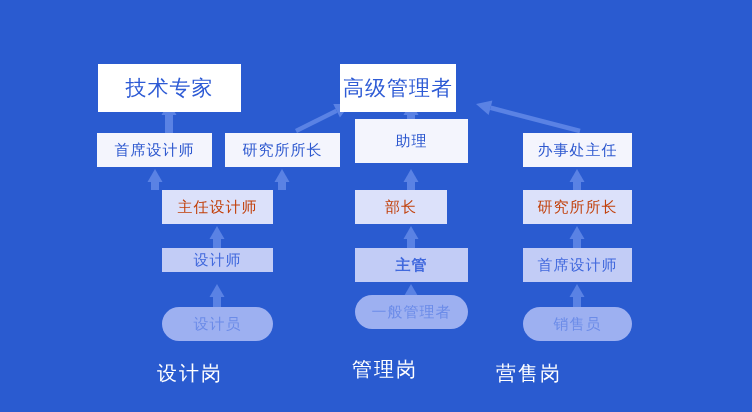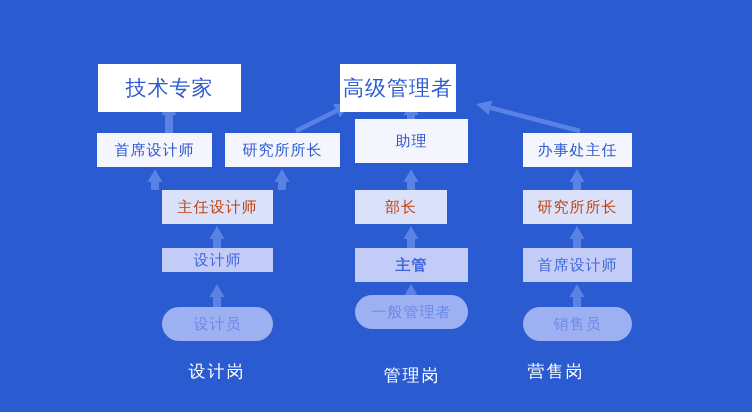--- a/index.html
+++ b/index.html
@@ -58,23 +58,22 @@
   }
   .tier-4 {
     background: #9DB0F1;
     color: #6C8CE8;
     font-size: 15px;
     border-radius: 17px;
   }
   .col-label {
     position: absolute;
     color: #FFFFFF;
-    font-size: 17px;
+    font-size: 20px;
     letter-spacing: 2px;
-    text-align: center;
     white-space: nowrap;
   }
 </style>
 </head>
 <body>
 
 <div id="canvas">
 
   <svg id="arrow-layer" viewBox="0 0 752 412" xmlns="http://www.w3.org/2000/svg">
       <g>
@@ -147,17 +146,17 @@
       <div class="node tier-2" style="left: 523px; top: 190px; width: 109px; height: 34px;">研究所所长</div>
       <div class="node tier-3" style="left: 162px; top: 248px; width: 111px; height: 24px;">设计师</div>
       <div class="node tier-3" style="left: 355px; top: 248px; width: 113px; height: 34px; font-weight: bold;">主管</div>
       <div class="node tier-3" style="left: 523px; top: 248px; width: 109px; height: 34px;">首席设计师</div>
       <div class="node tier-4" style="left: 162px; top: 307px; width: 111px; height: 34px;">设计员</div>
       <div class="node tier-4" style="left: 355px; top: 295px; width: 113px; height: 34px;">一般管理者</div>
       <div class="node tier-4" style="left: 523px; top: 307px; width: 109px; height: 34px;">销售员</div>
     </div>
   <div id="labels-root">
       <div class="col-label" style="left: 157px; top: 360px; width: 120px;">设计岗</div>
-      <div class="col-label" style="left: 352px; top: 364px; width: 120px;">管理岗</div>
+      <div class="col-label" style="left: 352px; top: 356px; width: 120px;">管理岗</div>
       <div class="col-label" style="left: 496px; top: 360px; width: 120px;">营售岗</div>
     </div>
 
 </div>
 
 </body></html>

